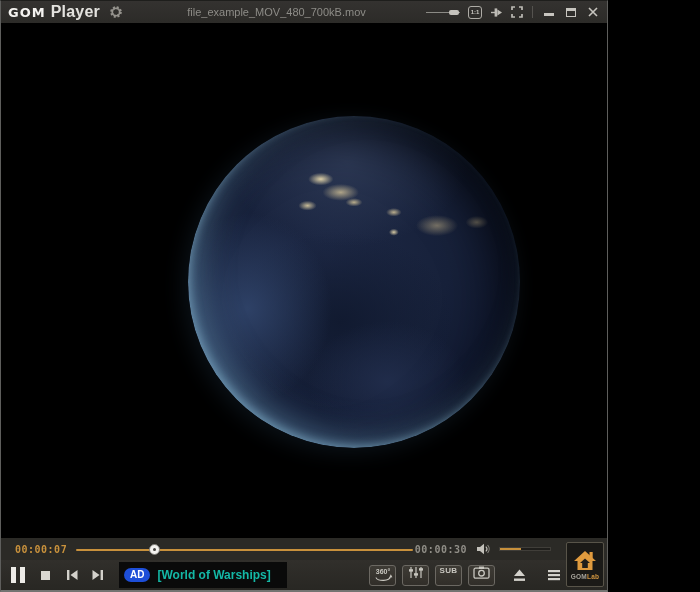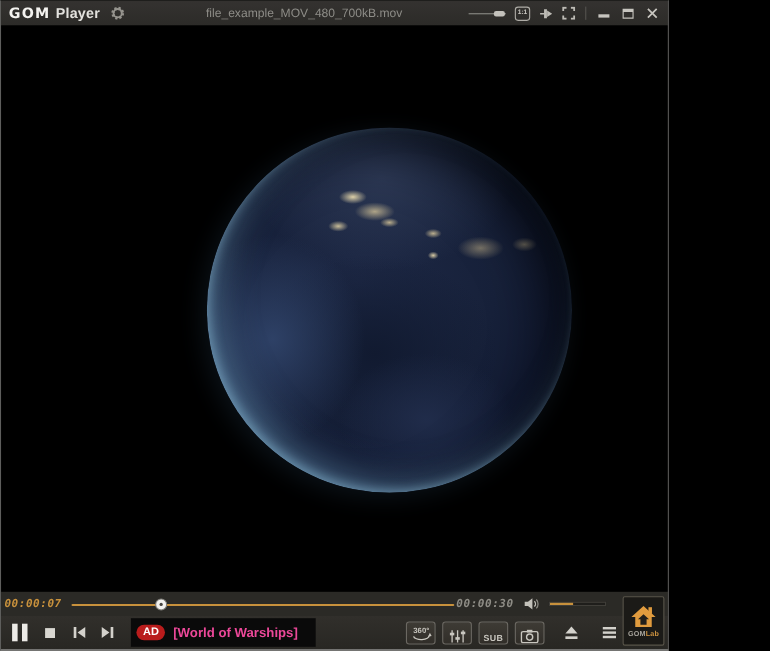--- a/index.html
+++ b/index.html
@@ -11,21 +11,21 @@
     background:#2b2a26; display:flex; flex-direction:column;
   }
 
   
   .titlebar {
     height:22px; flex:0 0 22px; display:flex; align-items:center; padding:0 7px;
     background:linear-gradient(#343230,#2c2b28); position:relative;
   }
   .logo { display:flex; align-items:baseline; z-index:2; }
   .logo-gom { font-family:"DejaVu Sans", sans-serif; font-weight:bold; font-size:13px; color:#f4f3f0; letter-spacing:1px; }
-  .logo-player { font-size:13px; font-weight:bold; color:#e3e2de; margin-left:5px; letter-spacing:0.2px;text-align:right; }
+  .logo-player { font-size:16px; font-weight:bold; color:#e3e2de; margin-left:5px; letter-spacing:0.2px;text-align:right; }
   .gear-btn { margin-left:9px; display:flex; align-items:center; z-index:2; cursor:pointer; }
   .tb-title {
     position:absolute; left:90px; right:145px; text-align:center;
     font-size:11px; color:#8d8c87; white-space:nowrap; overflow:hidden;
   }
   .tb-controls { margin-left:auto; display:flex; align-items:center; gap:8px; z-index:2; }
   .opacity-slider { position:relative; width:34px; height:11px; cursor:pointer; }
   .opacity-line { position:absolute; left:0; right:0; top:5px; height:1px; background:#8b8a85; }
   .opacity-handle { position:absolute; right:1px; top:3px; width:10px; height:5px; border-radius:2px; background:#c4c2bc; }
   .ratio-btn {
@@ -58,21 +58,21 @@
       radial-gradient(ellipse 52% 42% at 46% 62%, #111a30 0%, rgba(17,26,48,0) 65%),
       radial-gradient(circle at 42% 42%, #1d2845 0%, #17213a 45%, #101830 70%, #0a0f1f 88%, #070b15 100%);
     box-shadow:
       inset 14px -12px 34px -6px rgba(120,172,205,0.55),
       inset 4px -4px 10px -2px rgba(165,215,238,0.5),
       inset -22px 16px 55px -12px rgba(0,0,0,0.85),
       -5px 5px 22px rgba(70,110,150,0.16);
   }
 
   
-  .seekrow { height:22px; flex:0 0 22px; display:flex; align-items:center; background:#2b2a26; padding-left:3px;font-style:italic; }
+  .seekrow { height:22px; flex:0 0 22px; display:flex; align-items:center; background:#2b2a26; padding-left:14px; }
   .time { font-family:"DejaVu Sans Mono", monospace; font-size:10px; font-weight:bold; letter-spacing:0.5px; white-space:nowrap; }
   .time-cur { color:#c8913c; margin-right:9px; }
   .time-tot { color:#8f8d86; margin:0 9px 0 2px;text-align:right; }
   .seektrack { flex:1 1 auto; position:relative; height:11px; cursor:pointer; }
   .seekline { position:absolute; left:0; right:0; top:5px; height:2px; background:#c8913c; border-radius:1px; }
   .seekhandle {
     position:absolute; top:0; margin-left:-6px; width:11px; height:11px; border-radius:50%;
     background:#f3f2ef; border:1px solid #7e7d78; cursor:pointer;
   }
   .seekhandle::after {
@@ -92,31 +92,31 @@
   .pause-bar { width:5px; height:16px; background:#edebe7; }
   .stop-btn { margin-right:15px; }
   .stop-glyph { width:9px; height:9px; background:#d9d7d1; }
   .prev-btn, .next-btn { margin-right:12px; }
 
   .adbar {
     display:flex; align-items:center; background:#0a0a0a; height:26px;
     padding:0 9px 0 5px; margin-left:2px; white-space:nowrap; cursor:pointer;
   }
   .adbadge {
-    background:#b91c1c; color:#fff; font-size:10px; font-weight:bold;
+    background:#1d4ed8; color:#fff; font-size:10px; font-weight:bold;
     padding:1px 6px 2px; border-radius:8px; margin-right:7px;
   }
-  .adgame { color:#ec4899; font-size:12px; font-weight:bold; margin-right:7px; }
+  .adgame { color:#14b8a6; font-size:12px; font-weight:bold; margin-right:7px; }
   .admsg { color:#f4f4f1; font-size:12px; font-weight:bold; }
 
   .rgroup { margin-left:auto; display:flex; align-items:center; gap:6px; }
   .sqbtn {
     width:27px; height:21px; border:1px solid #6b6862; border-radius:3px;
     background:linear-gradient(#3e3b35,#312e29);
-    display:flex; align-items:flex-end; justify-content:center; color:#c9c7c0; cursor:pointer;
+    display:flex; align-items:flex-start; justify-content:center; color:#c9c7c0; cursor:pointer;
   }
   .sub-label { font-size:8px; font-weight:bold; letter-spacing:0.3px; color:#c9c7c0; }
   .eject-btn { margin-left:11px; cursor:pointer; display:flex; align-items:center; }
   .menu-btn { margin-left:14px; cursor:pointer; display:flex; align-items:center; }
 
   .gomlab-btn {
     position:absolute; right:3px; bottom:3px; width:38px; height:45px;
     background:#1b1a17; border:1px solid #585449; border-radius:2px;
     display:flex; flex-direction:column; align-items:center; justify-content:center; gap:1px; cursor:pointer; z-index:5;
   }

